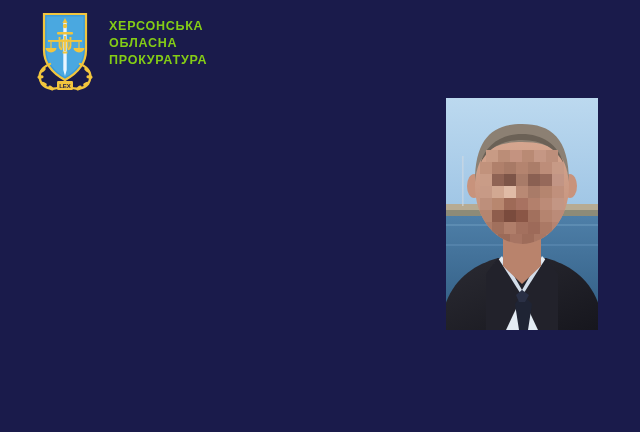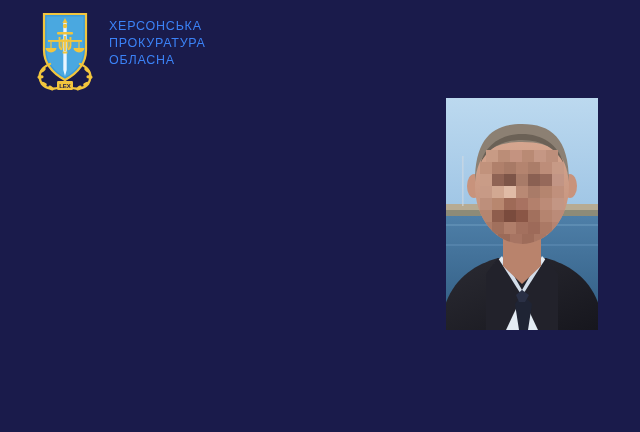--- a/index.html
+++ b/index.html
@@ -32,23 +32,23 @@
     height: 82px;
     display: block;
   }
   .brand-text {
     display: flex;
     flex-direction: column;
     justify-content: center;
     padding-bottom: 16px;
   }
   .brand-line {
-    color: #3b82f6;
+    color: #84cc16;
     font-size: 12.5px;
-    font-weight: normal;
+    font-weight: bold;
     letter-spacing: 0.75px;
     line-height: 17px;
     text-transform: uppercase;
     white-space: nowrap;
   }
 
   
   .headline {
     position: absolute;
     left: 41px;
@@ -140,22 +140,22 @@
           <ellipse cx="45" cy="78" rx="3.1" ry="1.7" transform="rotate(-45 45 78)"></ellipse>
         </g>
 
         <rect x="23" y="71" width="16" height="9" rx="1.2" fill="#f2c53d"></rect>
         <text x="31" y="78" font-family="Liberation Sans, sans-serif" font-size="6" font-weight="bold" fill="#1a1b4b" text-anchor="middle">LEX</text>
       </svg>
     </span>
 
     <div class="brand-text">
       <span class="brand-line">ХЕРСОНСЬКА</span>
+      <span class="brand-line">ОБЛАСНА</span>
       <span class="brand-line">ПРОКУРАТУРА</span>
-      <span class="brand-line">ОБЛАСНА</span>
     </div>
   </div>
 
 
   <div class="photo">
     <svg viewBox="0 0 152 232" xmlns="http://www.w3.org/2000/svg" aria-hidden="true">
       <defs>
         <linearGradient id="skyGrad" x1="0" y1="0" x2="0" y2="1">
           <stop offset="0%" stop-color="#bcd9ef"></stop>
           <stop offset="55%" stop-color="#9cc3e4"></stop>

